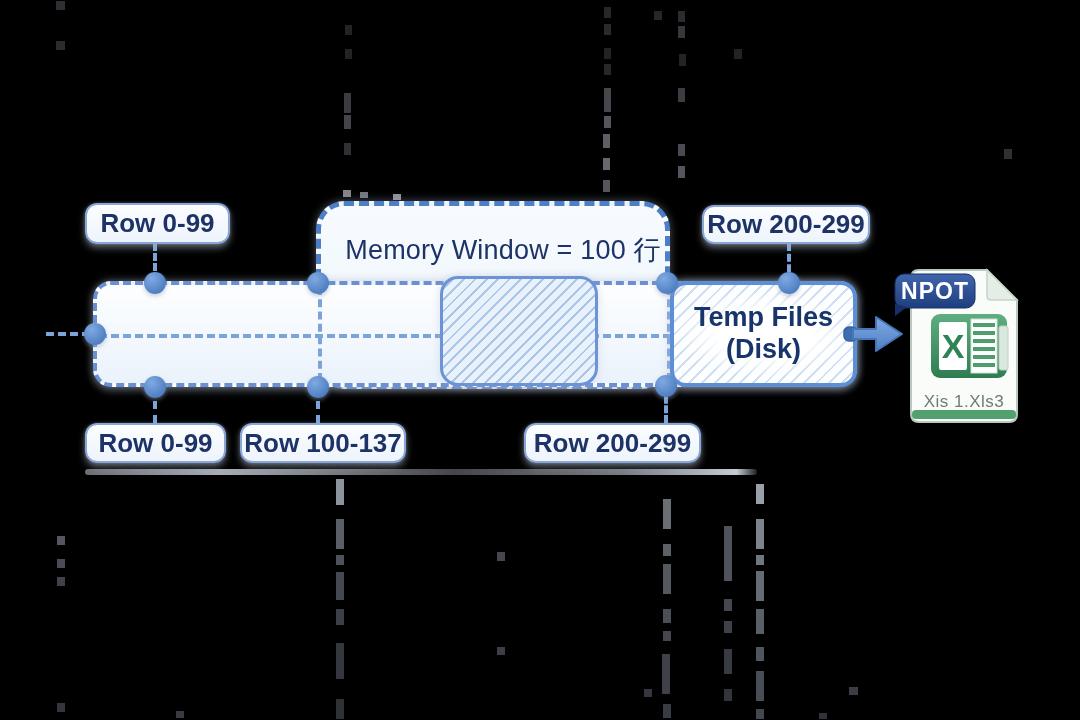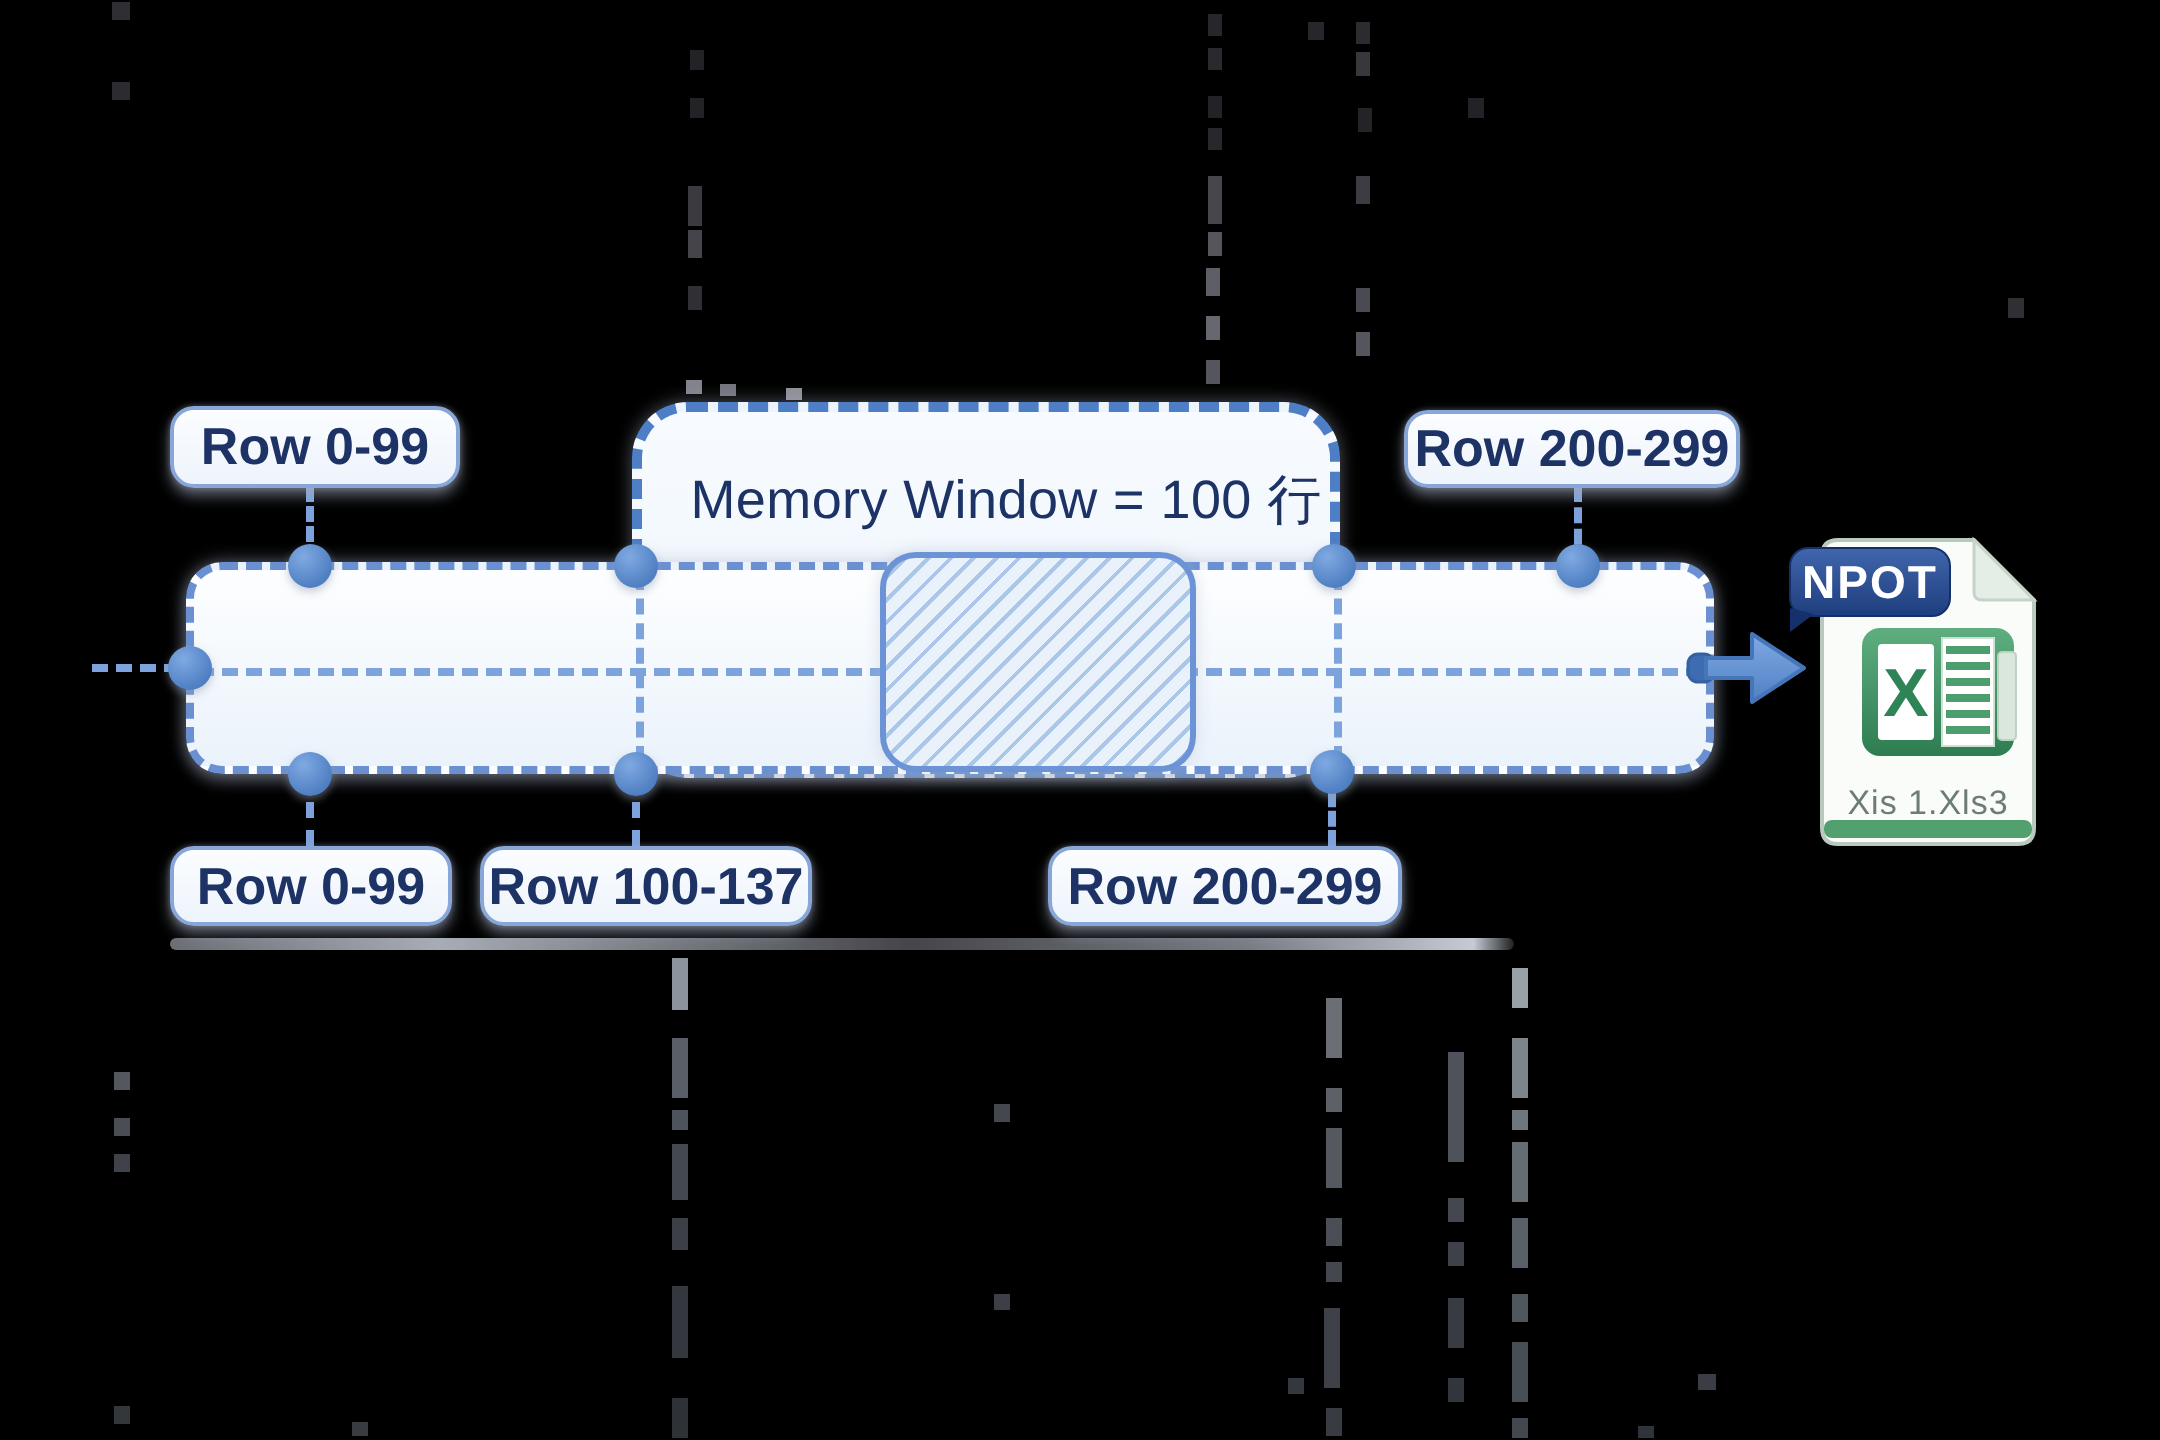--- a/index.html
+++ b/index.html
@@ -171,20 +171,24 @@
   </div>
 
   <div class="band">
     <div class="band-midline"></div>
     <div class="band-div" style="left:221px;"></div>
     <div class="band-div" style="left:570px;"></div>
   </div>
 
   <div class="hatch-block"></div>
 
+  <div class="temp">
+    <div class="temp-line">Temp Files</div>
+    <div class="temp-line">(Disk)</div>
+  </div>
 
   <div class="hdash" style="left:46px;top:332px;width:44px;"></div>
   <div class="vdash" style="left:153px;top:243px;height:38px;"></div>
   <div class="vdash" style="left:787px;top:243px;height:40px;"></div>
   <div class="vdash" style="left:153px;top:387px;height:36px;"></div>
   <div class="vdash" style="left:316px;top:387px;height:36px;"></div>
   <div class="vdash" style="left:664px;top:386px;height:37px;"></div>
 
   <div class="dot" style="left:95px;top:334px;"></div>
   <div class="dot" style="left:155px;top:283px;"></div>

